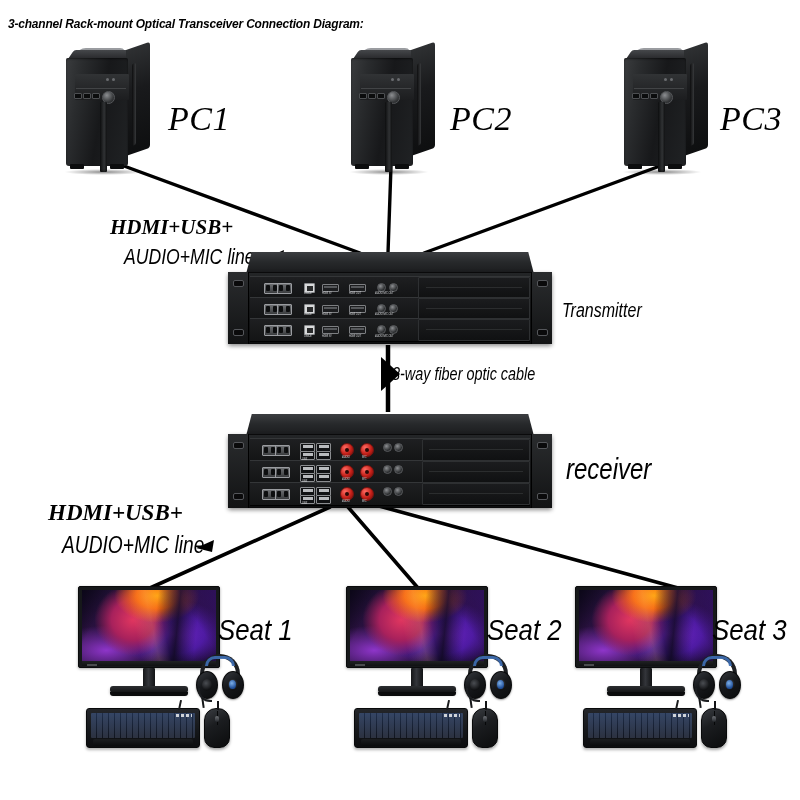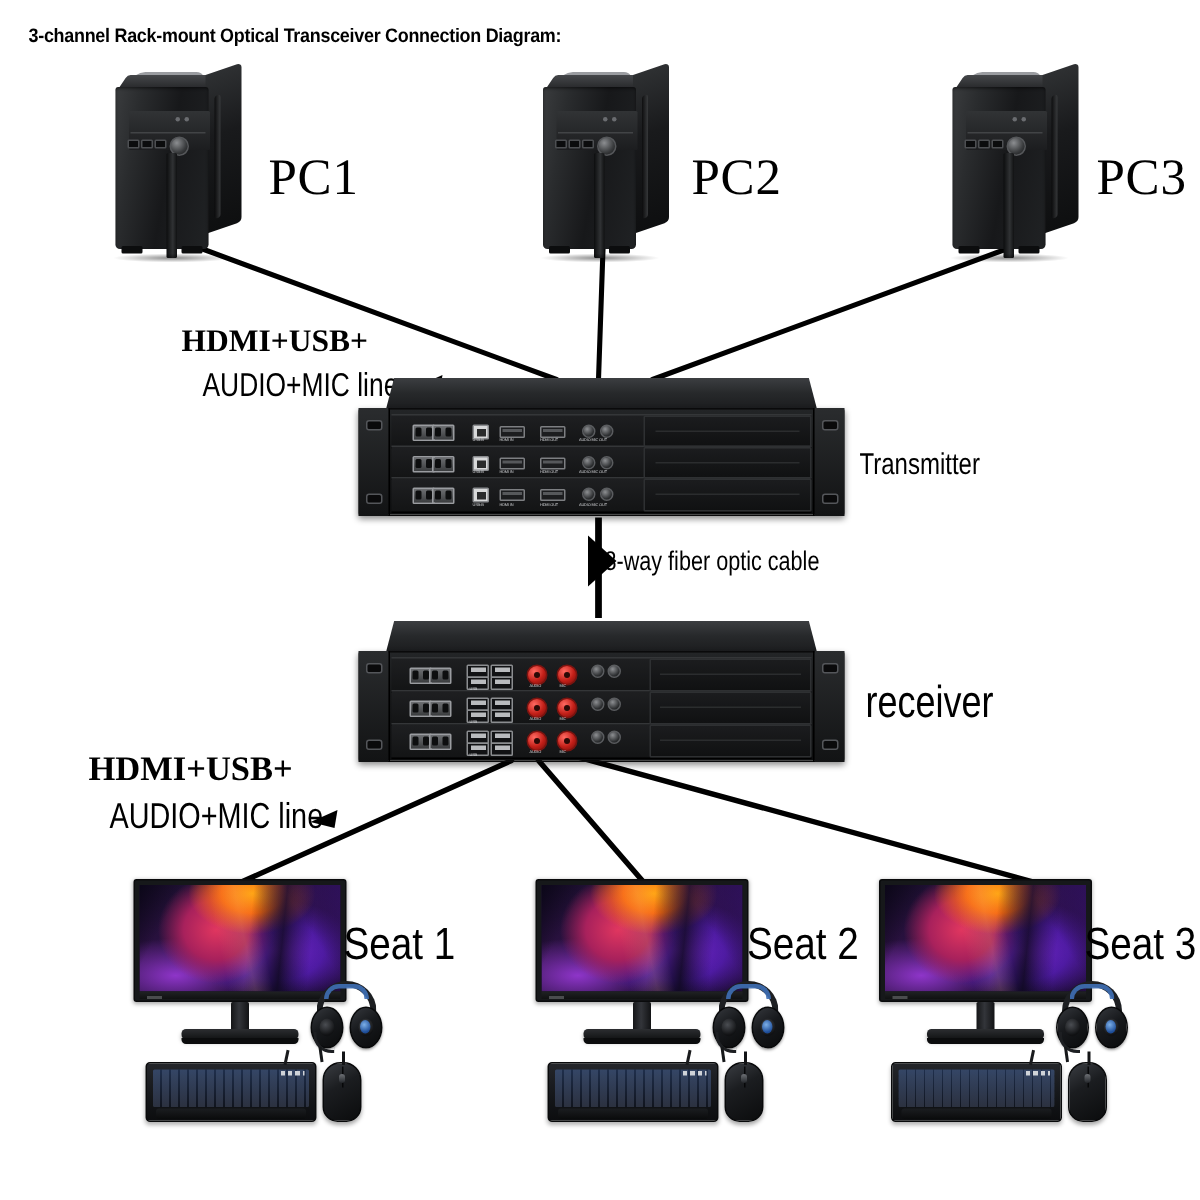--- a/index.html
+++ b/index.html
@@ -1,18 +1,18 @@
 <!DOCTYPE html>
 <html><head>
 <meta charset="utf-8">
 <style>
   html,body{margin:0;padding:0;background:#ffffff;}
   body{width:800px;height:800px;position:relative;overflow:hidden;
        font-family:"Liberation Sans",sans-serif;color:#000;}
-  #stage{position:absolute;left:11px;top:0;width:658px;height:800px;}
+  #stage{position:absolute;left:0;top:0;width:658px;height:800px;font-style:italic;}
 
   .abs{position:absolute;}
 
   
   #title{left:8px;top:16px;font-family:"Liberation Sans",sans-serif;
     font-size:13px;font-weight:700;letter-spacing:-.2px;
     transform:scaleX(.92);transform-origin:left center;white-space:nowrap;}
 
   
   .serif-lbl{font-family:"Liberation Serif",serif;font-weight:700;white-space:nowrap;}

